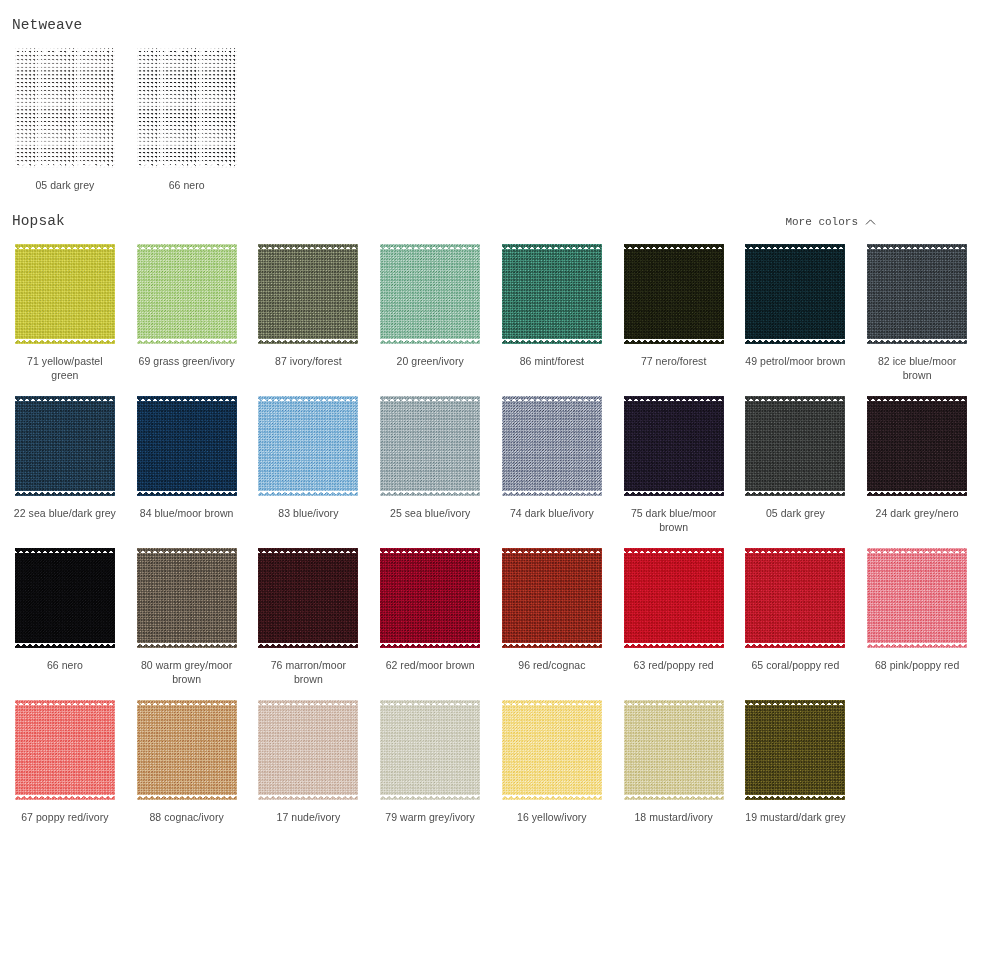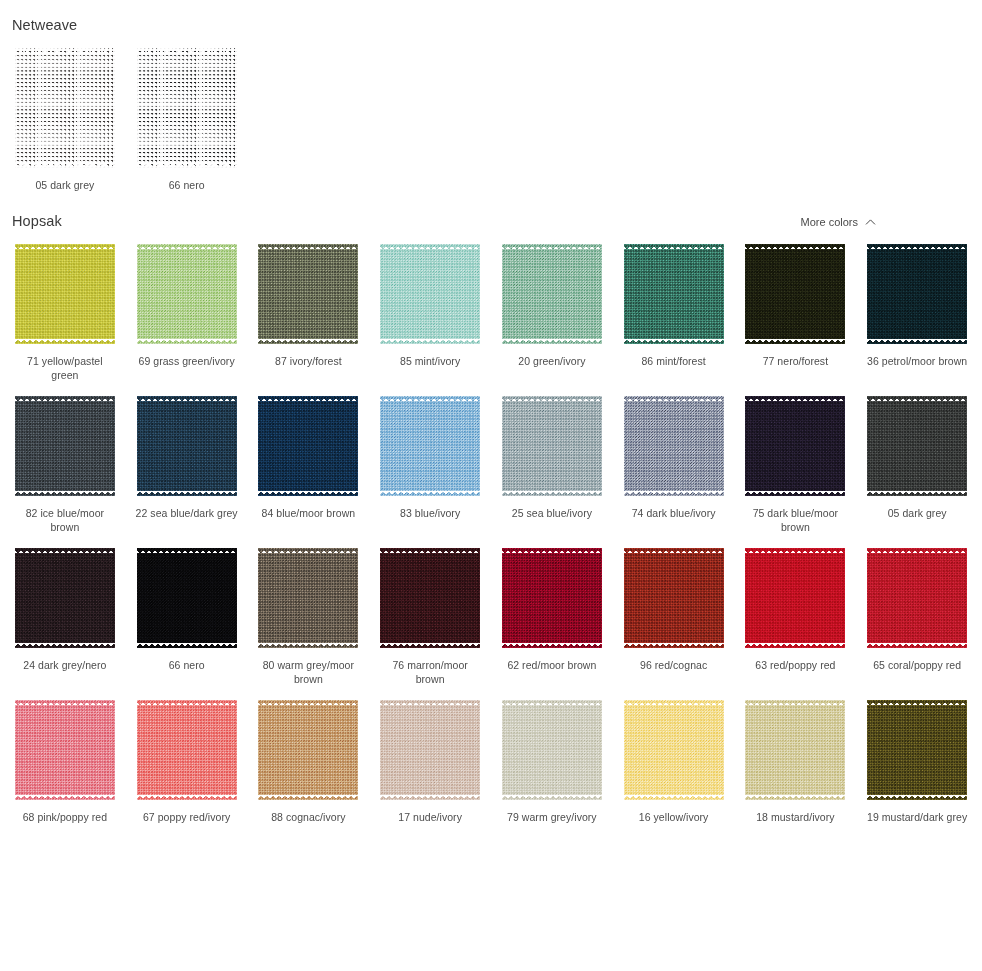--- a/index.html
+++ b/index.html
@@ -22,20 +22,21 @@
   }
 
   
   .section-head {
     display: flex;
     align-items: flex-start;
     justify-content: space-between;
     padding: 0 10px 0 12px;
     box-sizing: border-box;
     width: 886px;
+    font-family: Liberation Mono, monospace;
   }
   .section-title {
     font-size: 14.5px;
     font-weight: 400;
     color: #3a3a3a;
     letter-spacing: .1px;
     line-height: 18px;
   }
   .more-colors {
     display: flex;
@@ -245,32 +246,20 @@
                 <div class="weave"></div>
                 <div class="weave2"></div>
               </div>
             </div>
           </div>
           <div class="label">87 ivory/forest</div>
         </div>
         <div class="cell">
           <div class="swatch-wrap">
             <div class="pinked" style="filter: drop-shadow(rgba(0, 0, 0, 0.28) 0.5px 1.5px 1.5px);">
-              <div class="swatch" style="position: absolute; inset: 0px; background: rgb(127, 198, 186); filter: none;">
-                <div class="fleck" style="background-image: radial-gradient(circle at 25% 25%, rgb(207, 230, 224) 0px, rgb(207, 230, 224) 0.85px, rgba(0, 0, 0, 0) 0.95px), radial-gradient(circle at 75% 75%, rgb(207, 230, 224) 0px, rgb(207, 230, 224) 0.85px, rgba(0, 0, 0, 0) 0.95px); background-size: 2.8px 2.8px, 2.8px 2.8px; opacity: 0.85;"></div>
-                <div class="weave"></div>
-                <div class="weave2"></div>
-              </div>
-            </div>
-          </div>
-          <div class="label">85 mint/ivory</div>
-        </div>
-        <div class="cell">
-          <div class="swatch-wrap">
-            <div class="pinked" style="filter: drop-shadow(rgba(0, 0, 0, 0.28) 0.5px 1.5px 1.5px);">
               <div class="swatch" style="position: absolute; inset: 0px; background: rgb(95, 161, 131); filter: none;">
                 <div class="fleck" style="background-image: radial-gradient(circle at 25% 25%, rgb(195, 218, 203) 0px, rgb(195, 218, 203) 0.85px, rgba(0, 0, 0, 0) 0.95px), radial-gradient(circle at 75% 75%, rgb(195, 218, 203) 0px, rgb(195, 218, 203) 0.85px, rgba(0, 0, 0, 0) 0.95px); background-size: 2.8px 2.8px, 2.8px 2.8px; opacity: 0.85;"></div>
                 <div class="weave"></div>
                 <div class="weave2"></div>
               </div>
             </div>
           </div>
           <div class="label">20 green/ivory</div>
         </div>
         <div class="cell">
@@ -300,21 +289,21 @@
         <div class="cell">
           <div class="swatch-wrap">
             <div class="pinked" style="filter: drop-shadow(rgba(0, 0, 0, 0.28) 0.5px 1.5px 1.5px);">
               <div class="swatch" style="position: absolute; inset: 0px; background: rgb(20, 50, 58); filter: none;">
                 <div class="fleck" style="background-image: radial-gradient(circle at 25% 25%, rgb(7, 21, 26) 0px, rgb(7, 21, 26) 0.85px, rgba(0, 0, 0, 0) 0.95px), radial-gradient(circle at 75% 75%, rgb(7, 21, 26) 0px, rgb(7, 21, 26) 0.85px, rgba(0, 0, 0, 0) 0.95px); background-size: 2.8px 2.8px, 2.8px 2.8px; opacity: 0.85;"></div>
                 <div class="weave"></div>
                 <div class="weave2"></div>
               </div>
             </div>
           </div>
-          <div class="label">36 petrol/moor brown</div>
+          <div class="label">49 petrol/moor brown</div>
         </div>
         <div class="cell">
           <div class="swatch-wrap">
             <div class="pinked" style="filter: drop-shadow(rgba(0, 0, 0, 0.28) 0.5px 1.5px 1.5px);">
               <div class="swatch" style="position: absolute; inset: 0px; background: rgb(85, 95, 102); filter: none;">
                 <div class="fleck" style="background-image: radial-gradient(circle at 25% 25%, rgb(43, 48, 53) 0px, rgb(43, 48, 53) 0.85px, rgba(0, 0, 0, 0) 0.95px), radial-gradient(circle at 75% 75%, rgb(43, 48, 53) 0px, rgb(43, 48, 53) 0.85px, rgba(0, 0, 0, 0) 0.95px); background-size: 2.8px 2.8px, 2.8px 2.8px; opacity: 0.85;"></div>
                 <div class="weave"></div>
                 <div class="weave2"></div>
               </div>
             </div>

